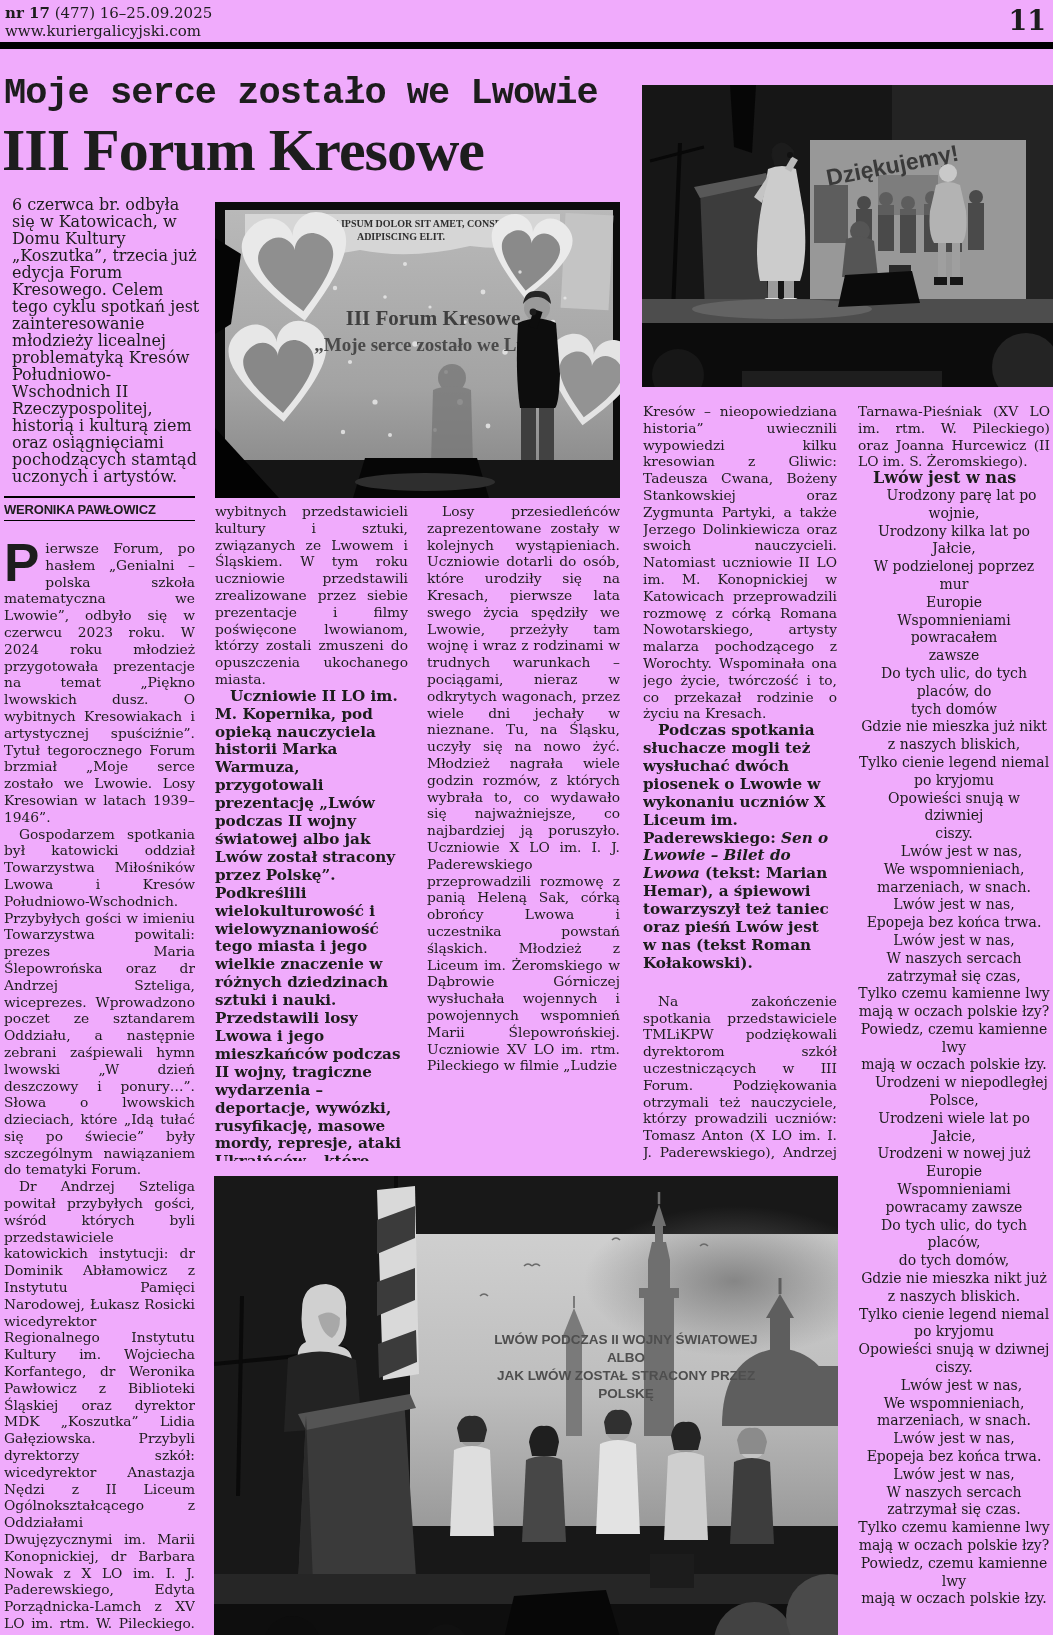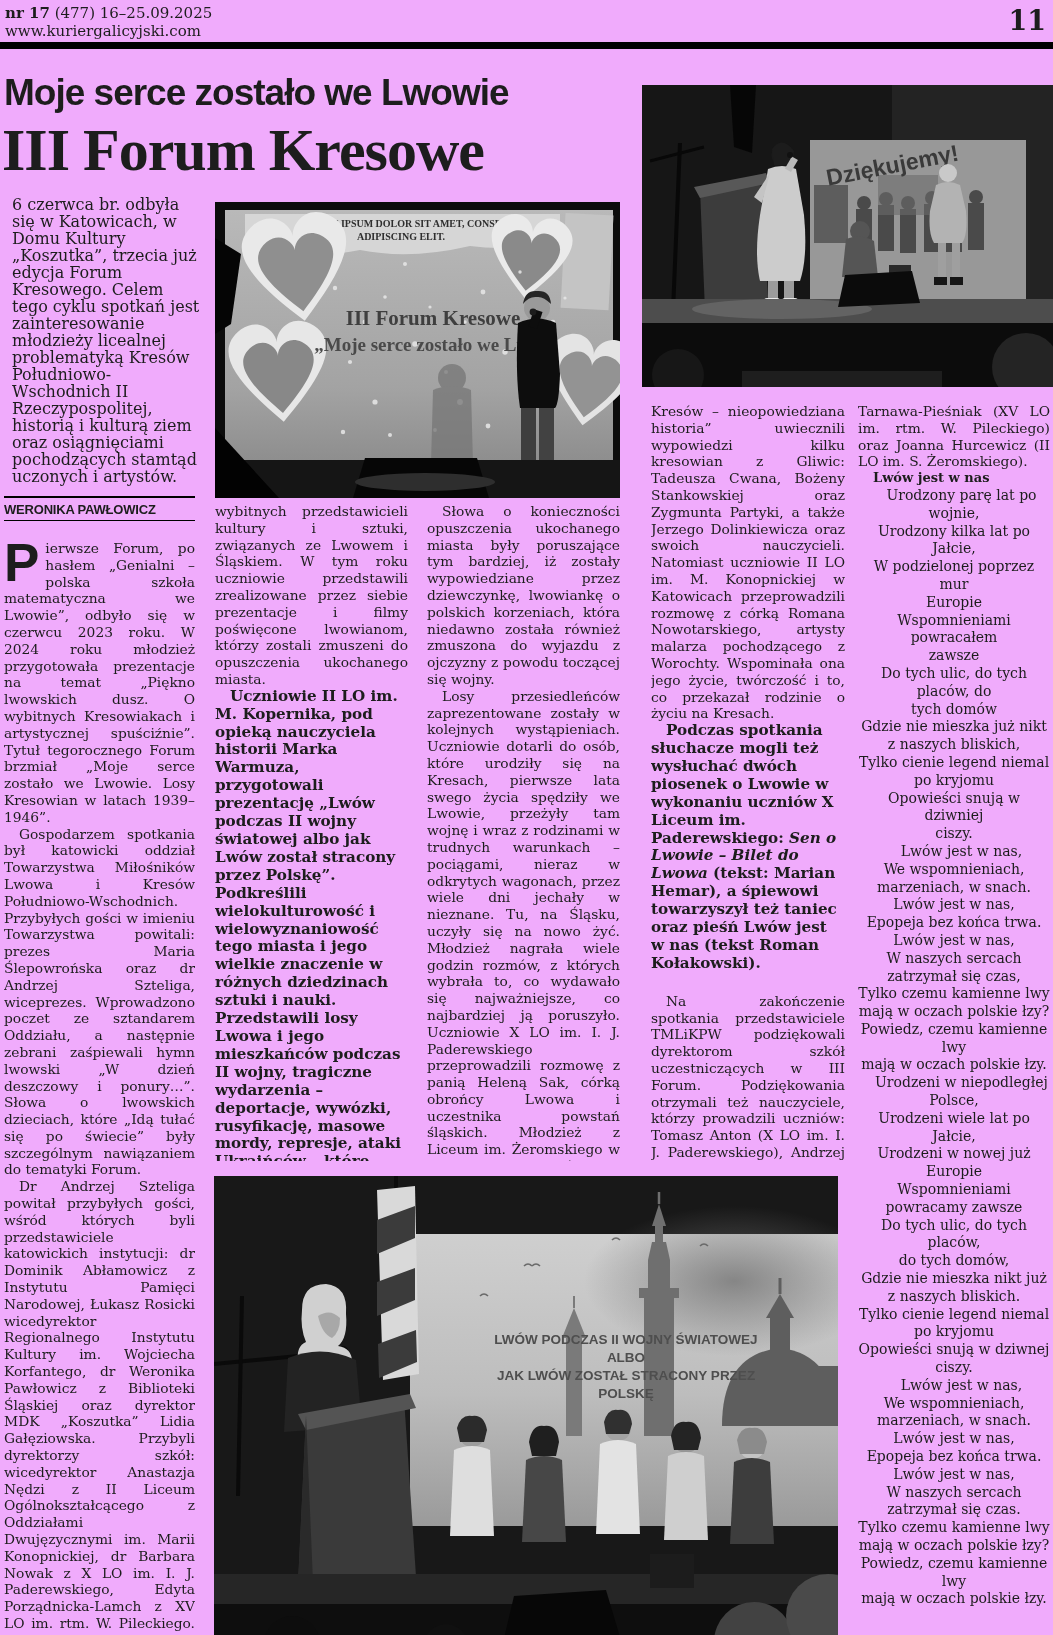--- a/index.html
+++ b/index.html
@@ -6,44 +6,44 @@
   .page{position:relative;width:1053px;height:1635px;background:#f0abfc;overflow:hidden;
         font-family:"DejaVu Serif",serif;color:#1d1d1d;}
   
   .masthead{position:absolute;left:5px;top:4px;font-size:15px;line-height:18px;}
   .masthead .b{font-weight:bold;}
   .section-head{position:absolute;left:0;right:0;top:16px;text-align:center;
         font-weight:bold;font-size:19px;}
   .page-no{position:absolute;right:7px;top:5px;font-weight:bold;font-size:27px;}
   .top-rule{position:absolute;left:0;right:0;top:42px;height:7px;background:#000;}
   
-  .kicker{position:absolute;left:4px;top:72px;font-family:Liberation Sans, sans-serif;
+  .kicker{position:absolute;left:4px;top:72px;font-family:Liberation Mono, monospace;
         font-weight:bold;font-size:37px;letter-spacing:-1px;text-align:center;}
   .title{position:absolute;left:2px;top:116px;margin:0;font-family:"Liberation Serif",serif;
         font-weight:bold;font-size:60px;letter-spacing:-1px;}
   .lead{position:absolute;left:12px;top:196px;width:191px;font-size:16px;line-height:17px;}
   .byline-box{position:absolute;left:4px;top:496px;width:191px;border-top:2.5px solid #000;
         border-bottom:1.5px solid #000;padding:4px 0 3px;
         font-family:"Liberation Sans",sans-serif;font-weight:bold;font-size:13px;
         letter-spacing:-0.2px;transform-origin:left;}
   
   .col{position:absolute;font-size:13.8px;line-height:16.8px;text-align:justify;overflow:hidden;}
   .col p{margin:0;text-indent:15px;}
   .col p.noind{text-indent:0;}
   .col1{left:4px;top:540px;width:191px;height:1094px;}
   .col2{left:215px;top:503px;width:193px;height:658px;}
   .col3{left:427px;top:503px;width:193px;height:658px;}
-  .col4{left:643px;top:403px;width:194px;height:760px;margin-left:8px;}
+  .col4{left:643px;top:403px;width:194px;height:760px;}
   .col5{left:858px;top:403px;width:192px;height:1216px;}
   .dropcap{float:left;font-family:"Liberation Sans",sans-serif;font-weight:bold;
         font-size:53px;line-height:42px;padding:2px 6px 0 0;}
   .boldblock{font-weight:bold;font-size:15.2px;line-height:17.9px;text-align:left;
         text-indent:0;margin-top:14px;}
   .boldblock .it{font-style:italic;}
-  .subhead{font-weight:bold;font-size:13px;margin-top:14px;text-align:left;text-indent:0;}
+  .subhead{font-weight:bold;font-size:16px;margin-top:14px;text-align:left;text-indent:0;}
   .poem{white-space:pre-line;text-align:center;text-indent:0;font-size:14px;
         line-height:17.8px;margin-top:12px;}
   .credit{position:absolute;right:5px;top:1687px;font-family:"Liberation Sans",sans-serif;
         font-weight:bold;font-size:12px;}
   
   .photo{position:absolute;overflow:hidden;background:#111;}
   .photo1{left:215px;top:202px;width:405px;height:296px;}
   .photo2{left:642px;top:85px;width:411px;height:302px;}
   .photo3{left:214px;top:1164px;width:624px;height:471px;margin-top:12px;}
   .photo svg{display:block;}
@@ -73,21 +73,20 @@
     <p>Dr Andrzej Szteliga powitał przybyłych gości, wśród których byli przedstawiciele katowickich instytucji: dr Dominik Abłamowicz z Instytutu Pamięci Narodowej, Łukasz Rosicki wicedyrektor Regionalnego Instytutu Kultury im. Wojciecha Korfantego, dr Weronika Pawłowicz z Biblioteki Śląskiej oraz dyrektor MDK „Koszutka” Lidia Gałęziowska. Przybyli dyrektorzy szkół: wicedyrektor Anastazja Nędzi z II Liceum Ogólnokształcącego z Oddziałami Dwujęzycznymi im. Marii Konopnickiej, dr Barbara Nowak z X LO im. I. J. Paderewskiego, Edyta Porządnicka-Lamch z XV LO im. rtm. W. Pileckiego. Obecni byli członkowie Towarzystwa Miłośników Lwowa z Katowic, Zabrza i Gliwic wraz z kapelanem Towarzystwa, ks. dr. Stanisławem Puchałą.</p>
 
   </div>
 
   <div class="col col2">
     <p class="noind">wybitnych przedstawicieli kultury i sztuki, związanych ze Lwowem i Śląskiem. W tym roku uczniowie przedstawili zrealizowane przez siebie prezentacje i filmy poświęcone lwowianom, którzy zostali zmuszeni do opuszczenia ukochanego miasta.</p>
     <p class="boldblock">Uczniowie II LO im. M. Kopernika, pod opieką nauczyciela historii Marka Warmuza, przygotowali prezentację „Lwów podczas II wojny światowej albo jak Lwów został stracony przez Polskę”. Podkreślili wielokulturowość i wielowyznaniowość tego miasta i jego wielkie znaczenie w różnych dziedzinach sztuki i nauki. Przedstawili losy Lwowa i jego mieszkańców podczas II wojny, tragiczne wydarzenia – deportacje, wywózki, rusyfikację, masowe mordy, represje, ataki Ukraińców – które ostatecznie zmusiły Kresowian do opuszczenia stron rodzinnych i wyjazdu na Ziemie Zachodnie.</p>
   </div>
 
   <div class="col col3">
-    <p>Słowa o konieczności opuszczenia ukochanego miasta były poruszające tym bardziej, iż zostały wypowiedziane przez dziewczynkę, lwowiankę o polskich korzeniach, która niedawno została również zmuszona do wyjazdu z ojczyzny z powodu toczącej się wojny.</p>
     <p>Losy przesiedleńców zaprezentowane zostały w kolejnych wystąpieniach. Uczniowie dotarli do osób, które urodziły się na Kresach, pierwsze lata swego życia spędziły we Lwowie, przeżyły tam wojnę i wraz z rodzinami w trudnych warunkach – pociągami, nieraz w odkrytych wagonach, przez wiele dni jechały w nieznane. Tu, na Śląsku, uczyły się na nowo żyć. Młodzież nagrała wiele godzin rozmów, z których wybrała to, co wydawało się najważniejsze, co najbardziej ją poruszyło. Uczniowie X LO im. I. J. Paderewskiego przeprowadzili rozmowę z panią Heleną Sak, córką obrońcy Lwowa i uczestnika powstań śląskich. Młodzież z Liceum im. Żeromskiego w Dąbrowie Górniczej wysłuchała wojennych i powojennych wspomnień Marii Ślepowrońskiej. Uczniowie XV LO im. rtm. Pileckiego w filmie „Ludzie</p>
   </div>
 
   <div class="col col4">
     <p class="noind">Kresów – nieopowiedziana historia” uwiecznili wypowiedzi kilku kresowian z Gliwic: Tadeusza Cwana, Bożeny Stankowskiej oraz Zygmunta Partyki, a także Jerzego Dolinkiewicza oraz swoich nauczycieli. Natomiast uczniowie II LO im. M. Konopnickiej w Katowicach przeprowadzili rozmowę z córką Romana Nowotarskiego, artysty malarza pochodzącego z Worochty. Wspominała ona jego życie, twórczość i to, co przekazał rodzinie o życiu na Kresach.</p>
     <p class="boldblock"><span>Podczas spotkania słuchacze mogli też wysłuchać dwóch piosenek o Lwowie w wykonaniu uczniów X Liceum im. Paderewskiego: </span><span class="it">Sen o Lwowie – Bilet do Lwowa</span><span> (tekst: Marian Hemar), a śpiewowi towarzyszył też taniec oraz pieśń Lwów jest w nas (tekst Roman Kołakowski).</span></p>
     <p style="margin-top:20px">Na zakończenie spotkania przedstawiciele TMLiKPW podziękowali dyrektorom szkół uczestniczących w III Forum. Podziękowania otrzymali też nauczyciele, którzy prowadzili uczniów: Tomasz Anton (X LO im. I. J. Paderewskiego), Andrzej Warmuz I LO im. M. Kopernika), Anna Richter (II LO im. M. Konopnickiej), Katarzyna</p>
   </div>
 
   <div class="col col5">

